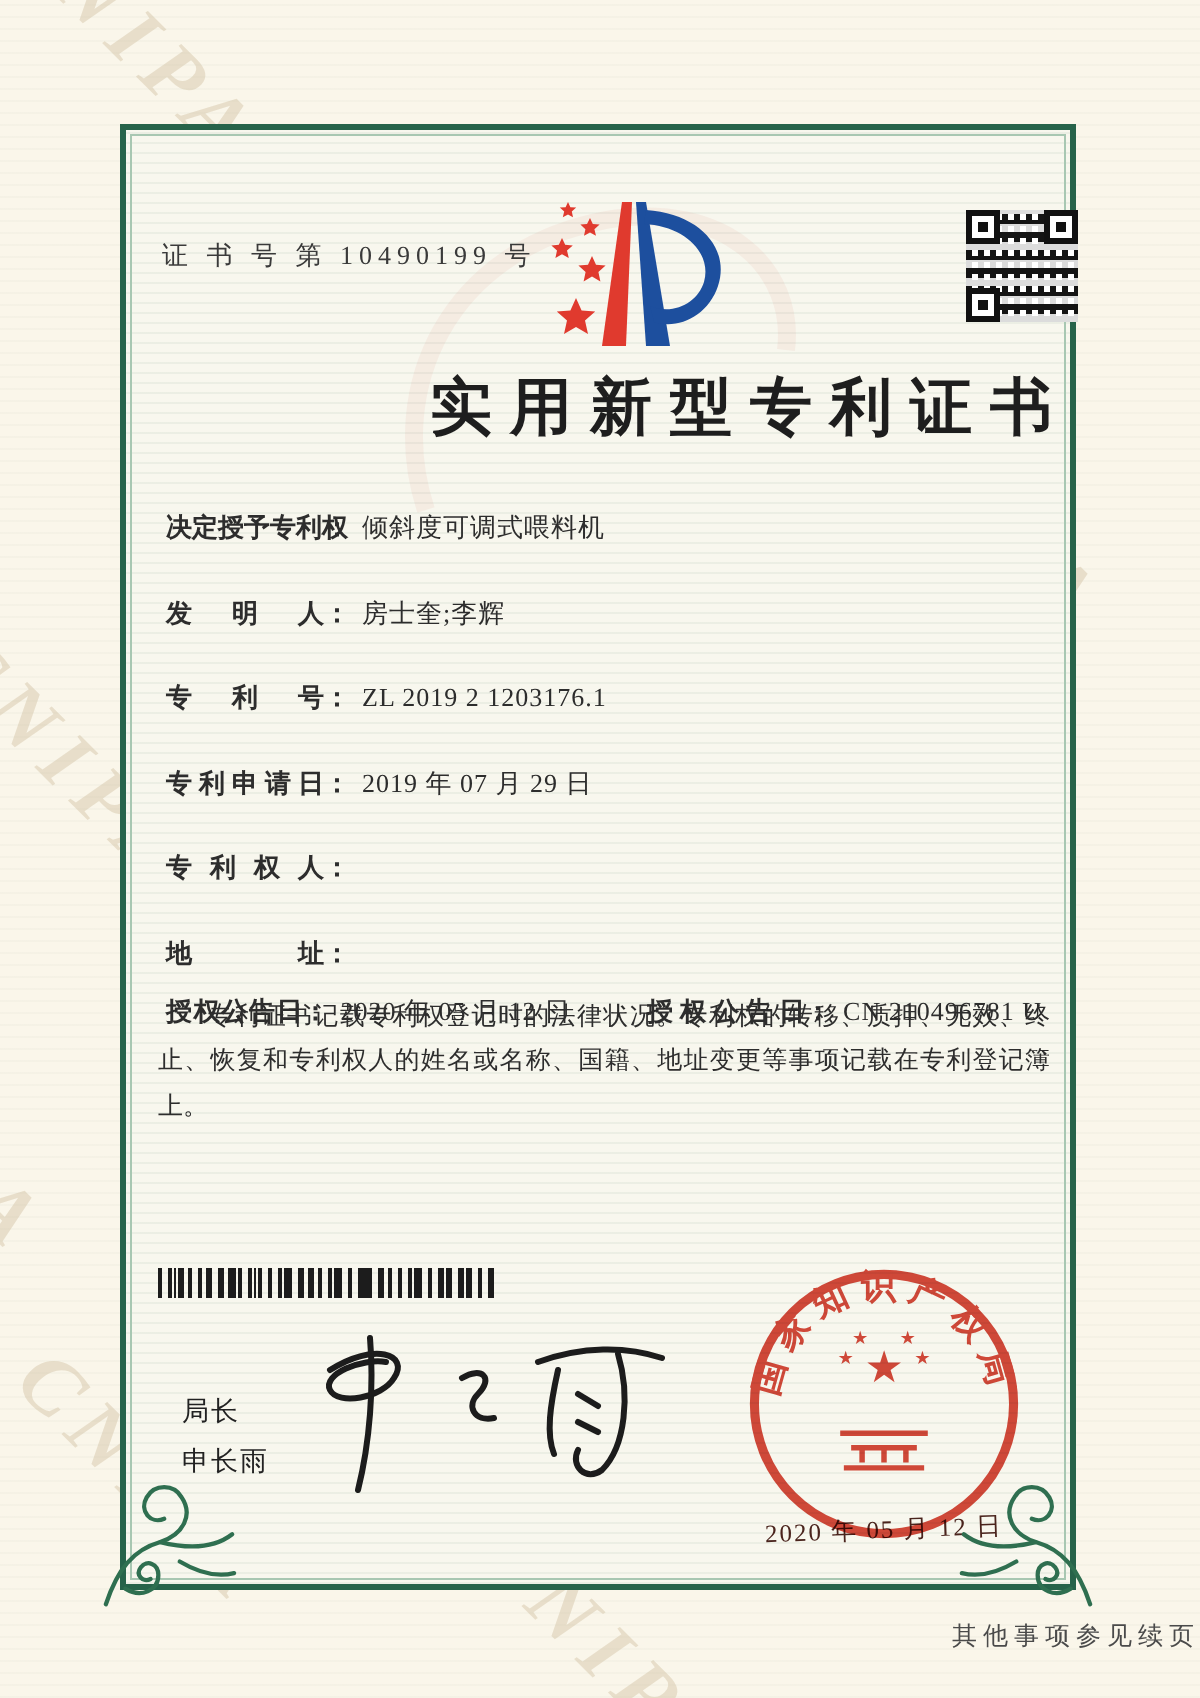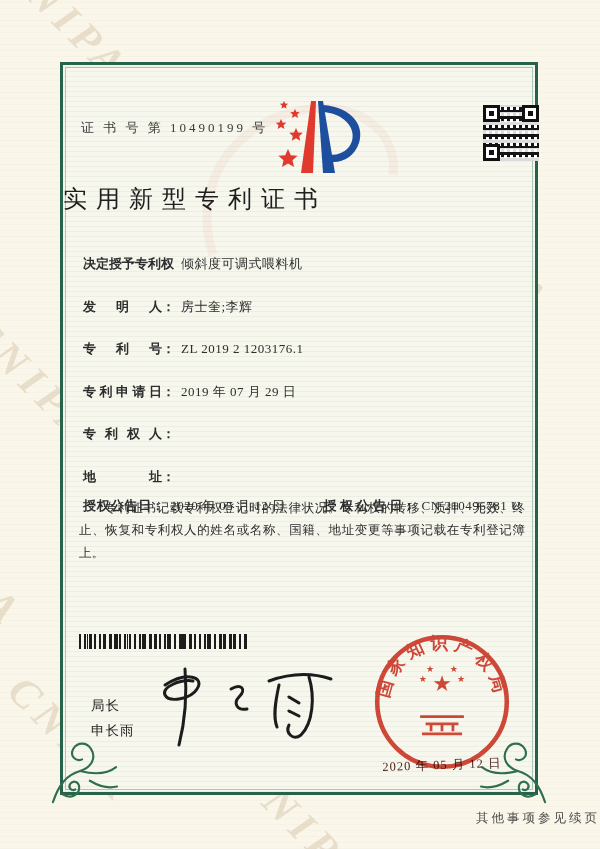--- a/index.html
+++ b/index.html
@@ -37,22 +37,22 @@
           repeating-linear-gradient(0deg, rgba(255,255,255,0.85) 0 4px, transparent 4px 9px),
           repeating-linear-gradient(90deg,#141414 0 3px, transparent 3px 6px),
           repeating-linear-gradient(0deg,#141414 0 3px, #fff 3px 6px);
         }
   .finder { position:absolute; width:17px; height:17px; border:3px solid #111; background:#fff; }
   .finder::after { content:""; position:absolute; inset:3px; background:#111; }
   .f-tl { left:0; top:0; } .f-tr { right:0; top:0; } .f-bl { left:0; bottom:0; }
 
   .red-swirl { position:absolute; left:120px; top:10px; width:240px; height:190px; opacity:.5; pointer-events:none; }
 
-  .title { position:absolute; left:0; top:118px; width:100%; text-align:left;
-           font-size:24px; font-weight:normal; letter-spacing:9px; color:#1e1e1e; }
+  .title { position:absolute; left:0; top:118px; width:100%; text-align:right;
+           font-size:31px; font-weight:bold; letter-spacing:9px; color:#1e1e1e; }
 
   .fields { position:absolute; left:20px; top:190px; width:438px; font-size:13px; color:#2d2d2d; }
   .frow { display:flex; margin-bottom:24.5px; align-items:baseline; white-space:nowrap; }
   .frow.addr { margin-bottom:11px; }
   .flabel { display:inline-block; width:79px; text-align:justify; text-align-last:justify; font-weight:bold; }
   .fsep { font-weight:bold; margin-right:6px; }
   .fval { letter-spacing:0.5px;font-family:Liberation Serif, serif; }
   .grant-pair2 { margin-left:38px; display:flex; align-items:baseline; }
 
   .paras { position:absolute; left:16px; top:432px; width:446px; font-size:12.5px;

